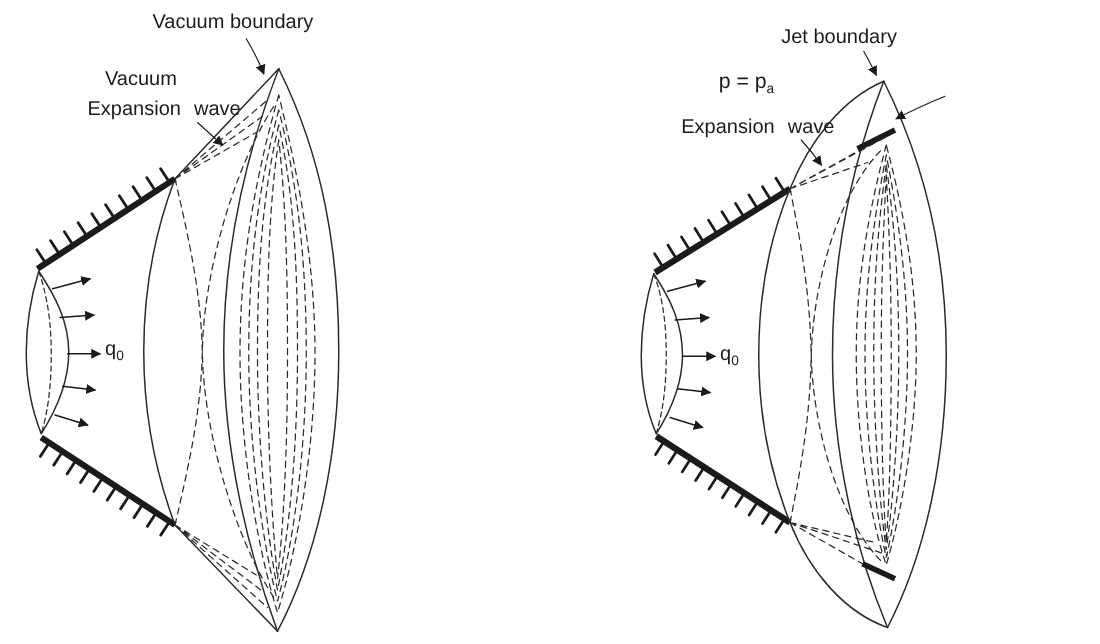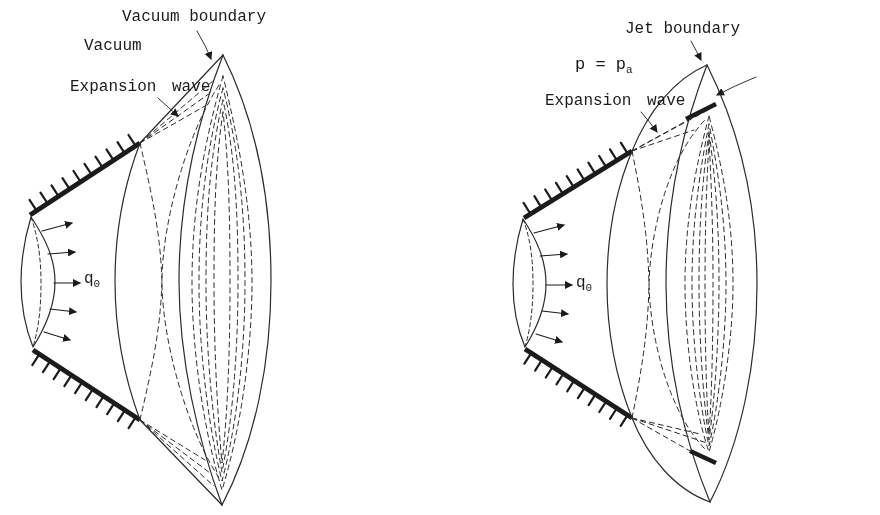--- a/index.html
+++ b/index.html
@@ -1,20 +1,20 @@
 <!DOCTYPE html>
 <html><head>
 <meta charset="utf-8">
 <style>
   html,body{margin:0;padding:0;background:#ffffff;}
   #canvas{
     position:relative;
     width:880px;height:515px;
     background:#ffffff;
-    font-family:Liberation Mono, monospace;
+    font-family:Liberation Sans, sans-serif;
     color:#1b1b1b;
     overflow:hidden;
   }
   #art{position:absolute;left:0;top:0;}
   .lbl{
     position:absolute;
     font-size:16px;
     line-height:1.1;
     white-space:nowrap;
     color:#1b1b1b;
@@ -140,21 +140,21 @@
       <g stroke-width="0.9">
         <path d="M691,41 Q697,52 701,60" marker-end="url(#ah)"></path>
         <path d="M756,77 Q734,86 717,95" marker-end="url(#ah)"></path>
         <path d="M641,112 Q650,122 657,132" marker-end="url(#ah)"></path>
       </g>
     </g>
   </svg>
 
   <div class="lbl" style="left:122px;top:9px">Vacuum boundary</div>
 
-  <div class="lbl" style="left:84px;top:38px">Vacuum</div>
+  <div class="lbl" style="left:84px;top:55px">Vacuum</div>
 
   <div class="lbl wsp" style="left:70px;top:79px">Expansion wave</div>
 
   <div class="lbl" style="left:84px;top:271px">
     <span>q</span><sub>0</sub>
   </div>
 
   <div class="lbl" style="left:625px;top:21px">Jet boundary</div>
 
   <div class="lbl math" style="left:575px;top:56px">

